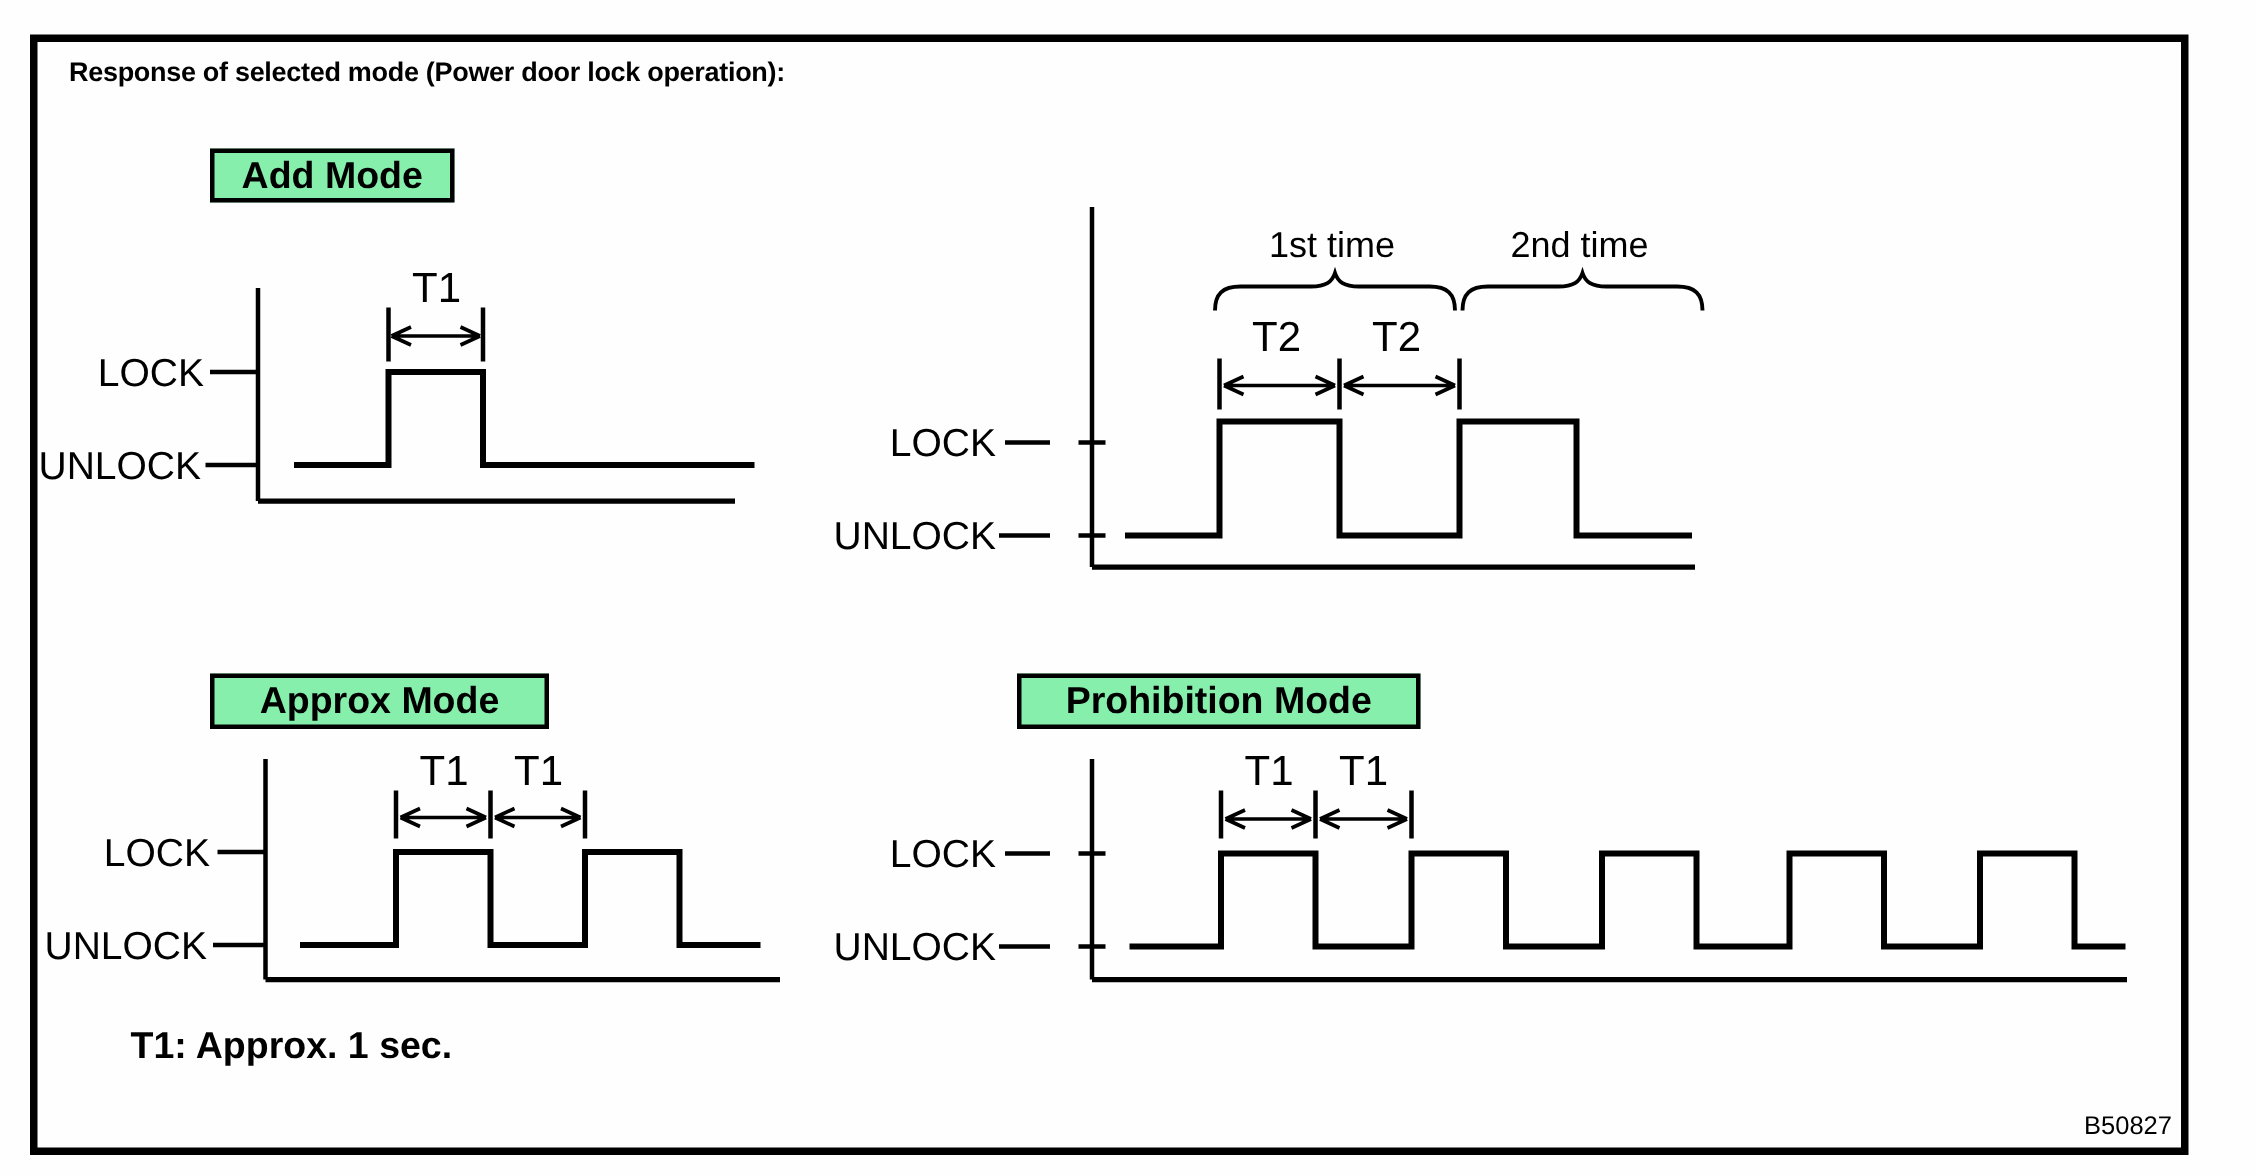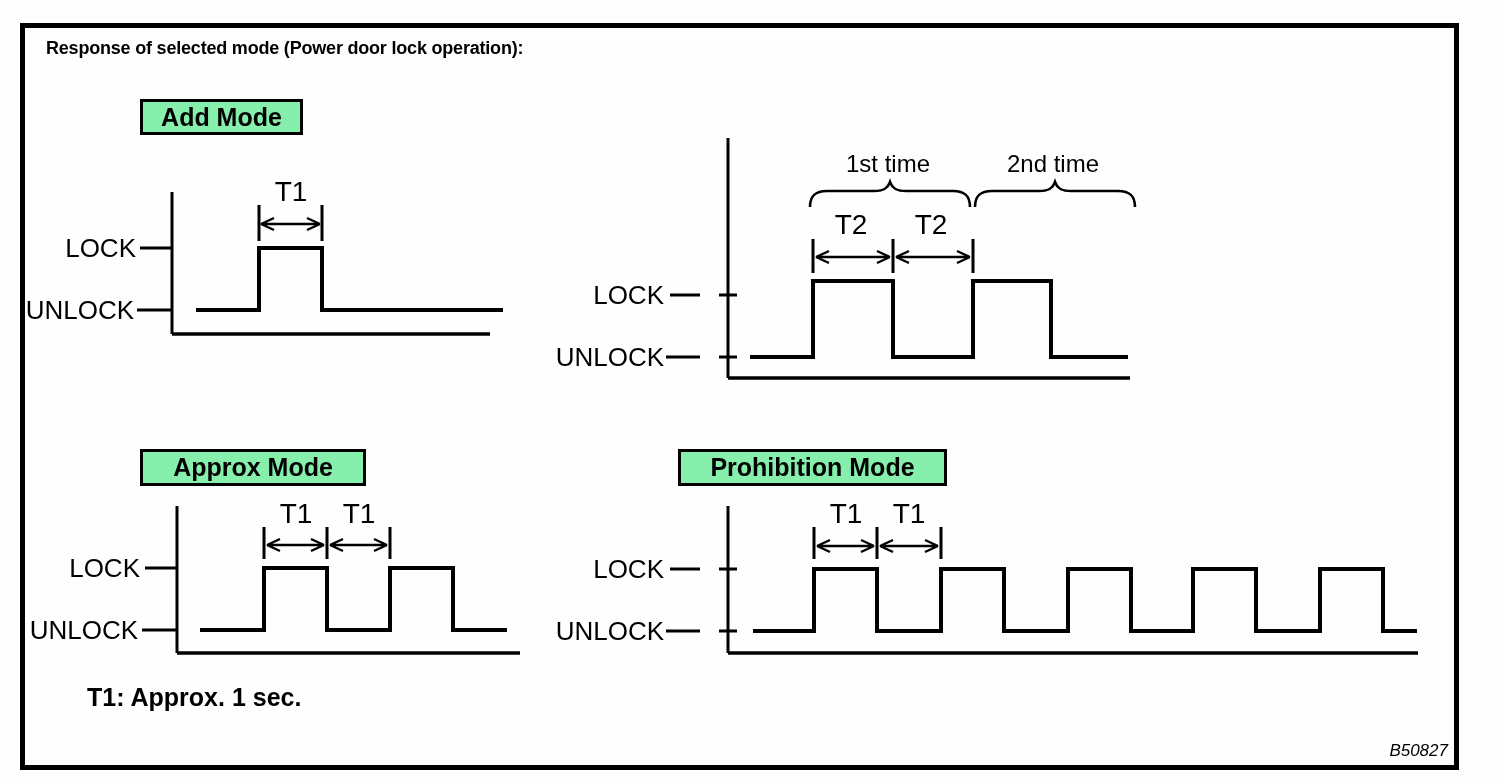--- a/index.html
+++ b/index.html
@@ -25,21 +25,21 @@
   .t-label{
     font-size:28px;font-weight:normal;width:60px;text-align:center;white-space:nowrap;
   }
   .time-label{
     font-size:24px;width:150px;text-align:center;white-space:nowrap;
   }
   .note{
     font-size:25px;font-weight:bold;white-space:nowrap;
   }
   .fig-code{
-    font-size:17px;width:150px;text-align:right;white-space:nowrap;font-style:italic;
+    font-size:17px;width:150px;text-align:right;white-space:nowrap;
   }
   svg{position:absolute;left:0;top:0;}
   .lw path{stroke:#000;fill:none;}
   .wave{stroke-width:4px;}
   .axis{stroke-width:3px;}
   .base{stroke-width:3.5px;}
   .dash{stroke-width:3px;}
   .tick{stroke-width:3px;}
   .arrow{stroke-width:2.4px;}
   .brace{stroke-width:2.6px;}

